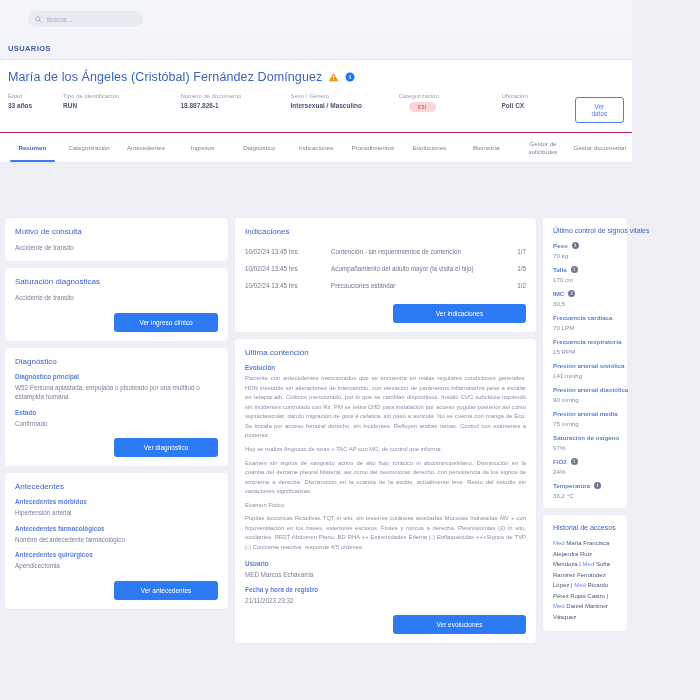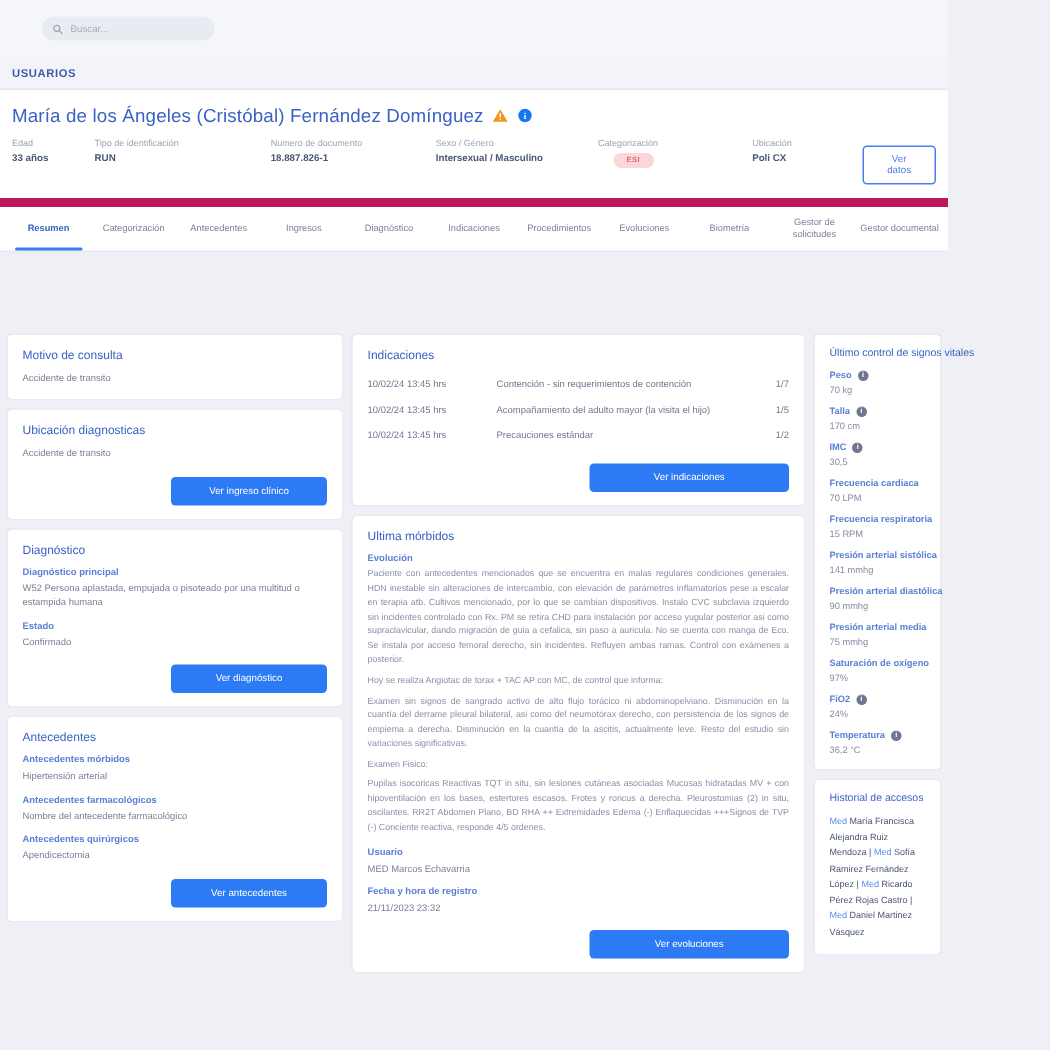--- a/index.html
+++ b/index.html
@@ -38,21 +38,21 @@
     display: flex; align-items: center; padding-left: 8px;
   }
   .crumb {
     font-size: 7.5px; font-weight: bold; letter-spacing: .4px;
     color: #3b5ba9;
   }
 
   
   .phead {
     background: #ffffff; padding: 10px 8px 9px 8px;
-    border-bottom: 6px solid #be185d;
+    border-bottom: 1px solid #be185d;
   }
   .pname-row { display: flex; align-items: center; gap: 6px; }
   .pname {
     font-size: 12.5px; color: #3a62c4; font-weight: normal;
     letter-spacing: .1px;
   }
   .warn-ico { width: 11px; height: 10px; flex: none; }
   .info-ico { width: 10px; height: 10px; flex: none; }
 
   .pmeta { display: flex; align-items: flex-start; margin-top: 9px; }
@@ -241,21 +241,21 @@
   <div class="content">
 
     <div class="col-left">
 
       <div class="card">
         <div class="card-title">Motivo de consulta</div>
         <div class="body-text">Accidente de transito</div>
       </div>
 
       <div class="card">
-        <div class="card-title">Ubicación diagnosticas</div>
+        <div class="card-title">Saturación diagnosticas</div>
         <div class="body-text">Accidente de transito</div>
         <button class="btn-blue">Ver ingreso clínico</button>
       </div>
 
       <div class="card">
         <div class="card-title">Diagnóstico</div>
         <div class="sub-label first">Diagnóstico principal</div>
         <div class="body-text">W52 Persona aplastada, empujada o pisoteado por una multitud o estampida humana</div>
         <div class="sub-label">Estado</div>
         <div class="body-text">Confirmado</div>
@@ -293,21 +293,21 @@
         <div class="ind-row">
           <span class="ind-date">10/02/24 13:45 hrs</span>
           <span class="ind-desc">Precauciones estándar</span>
           <span class="ind-count">1/2</span>
         </div>
 
         <button class="btn-blue wide">Ver indicaciones</button>
       </div>
 
       <div class="card">
-        <div class="card-title">Ultima mórbidos</div>
+        <div class="card-title">Ultima contención</div>
         <div class="sub-label first">Evolución</div>
         <div class="evo-p">Paciente con antecedentes mencionados que se encuentra en malas regulares condiciones generales. HDN inestable sin alteraciones de intercambio, con elevación de parámetros inflamatorios pese a escalar en terapia atb. Cultivos mencionado, por lo que se cambian dispositivos. Instalo CVC subclavia izquierdo sin incidentes controlado con Rx. PM se retira CHD para instalación por acceso yugular posterior asi como supraclavicular, dando migración de guia a cefalica, sin paso a auricula. No se cuenta con manga de Eco. Se instala por acceso femoral derecho, sin incidentes. Refluyen ambas ramas. Control con exámenes a posterior.</div>
         <div class="evo-p">Hoy se realiza Angiotac de torax + TAC AP con MC, de control que informa:</div>
         <div class="evo-p">Examen sin signos de sangrado activo de alto flujo torácico ni abdominopelviano. Disminución en la cuantía del derrame pleural bilateral, asi como del neumotórax derecho, con persistencia de los signos de empiema a derecha. Disminución en la cuantía de la ascitis, actualmente leve. Resto del estudio sin variaciones significativas.</div>
         <div class="evo-p">Examen Fisico:</div>
         <div class="evo-p">Pupilas isocoricas Reactivas TQT in situ, sin lesiones cutáneas asociadas Mucosas hidratadas MV + con hipoventilación en los bases, estertores escasos. Frotes y roncus a derecha. Pleurostomias (2) in situ, oscilantes. RR2T Abdomen Plano, BD RHA ++ Extremidades Edema (-) Enflaquecidas +++Signos de TVP (-) Conciente reactiva, responde 4/5 ordenes.</div>
 
         <div class="sub-label">Usuario</div>
         <div class="body-text">MED Marcos Echavarria</div>
         <div class="sub-label">Fecha y hora de registro</div>

